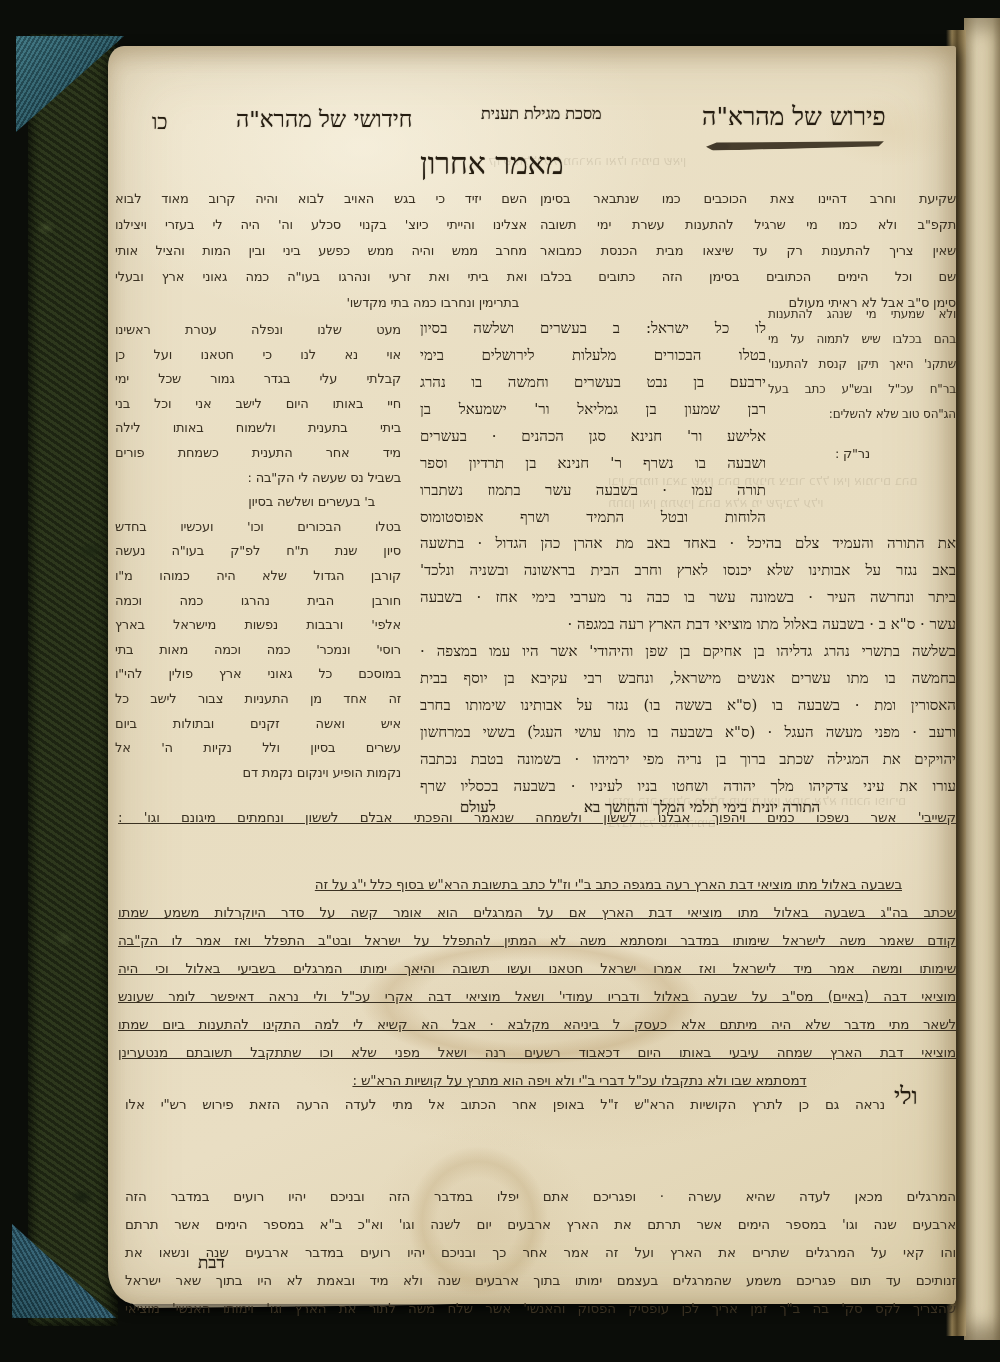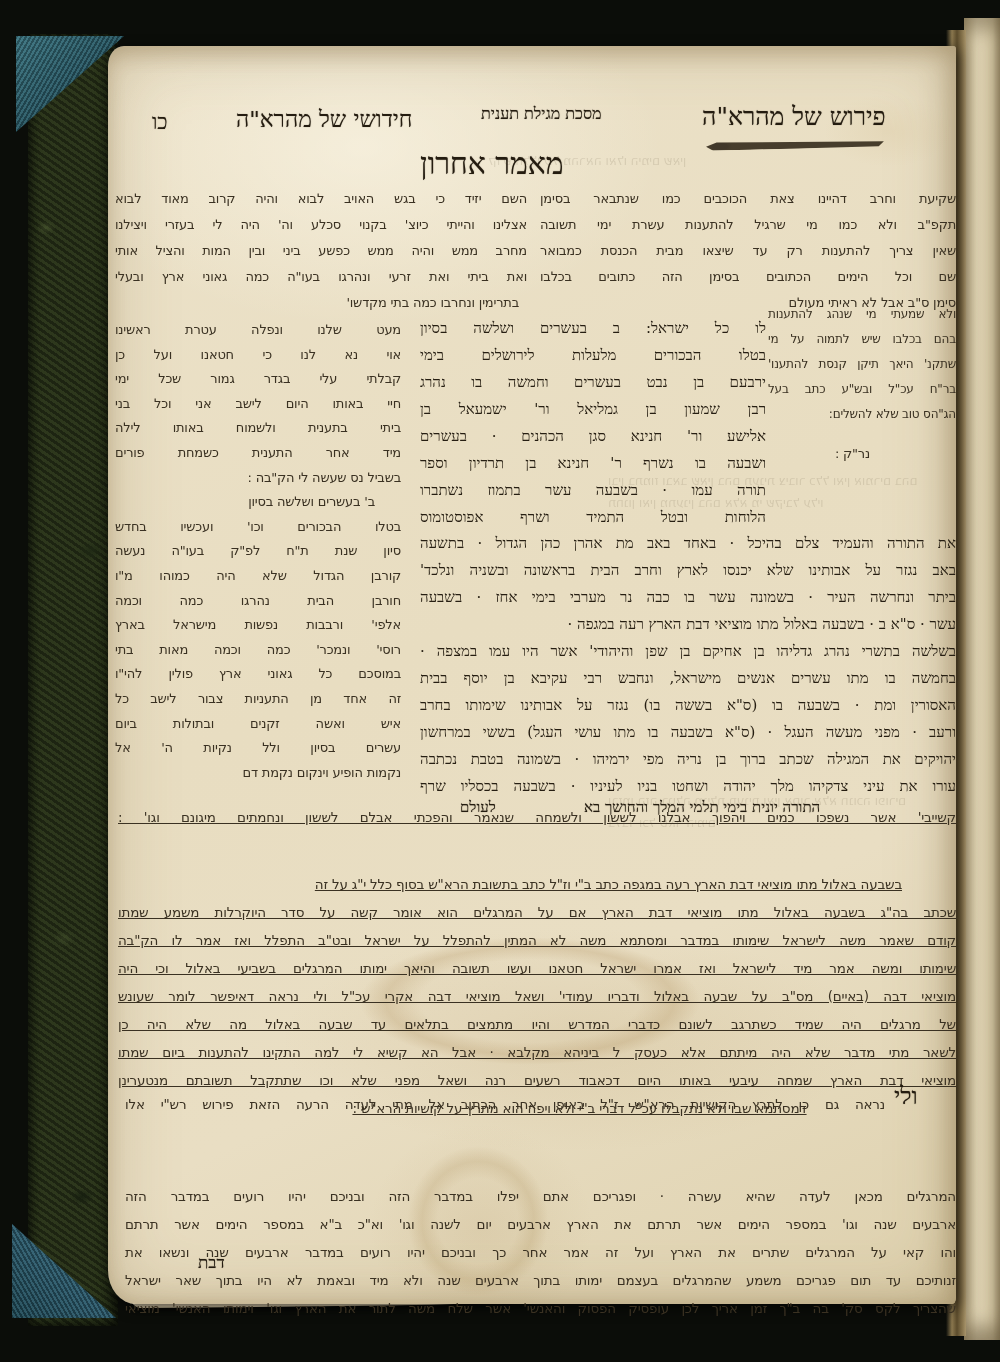--- a/index.html
+++ b/index.html
@@ -195,21 +195,20 @@
   <div class="hdr sq" style="left:476px;top:752px;font-size:15px;">התורה יונית בימי תלמי המלך והחושך בא</div>
   <div class="hdr sq" style="left:352px;top:752px;font-size:15px;">לעולם</div>
 
   <div class="col rashi" style="left:10px;top:757px;width:838px;font-size:13.5px;line-height:28px;text-decoration:underline;">
     <div class="line">קשייבי' אשר נשפכו כמים ויהפוך אבלנו לששון ולשמחה שנאמר והפכתי אבלם לששון ונחמתים מיגונם וגו' :</div>
     <div class="line ragged" style="padding-right:54px;margin-top:39px;">בשבעה באלול מתו מוציאי דבת הארץ רעה במגפה כתב ב"י וז"ל כתב בתשובת הרא"ש בסוף כלל י"ג על זה</div>
     <div class="line">שכתב בה"ג בשבעה באלול מתו מוציאי דבת הארץ אם על המרגלים הוא אומר קשה על סדר היוקרלות משמע שמתו</div>
     <div class="line">קודם שאמר משה לישראל שימותו במדבר ומסתמא משה לא המתין להתפלל על ישראל ובט"ב התפלל ואז אמר לו הק"בה</div>
     <div class="line">שימותו ומשה אמר מיד לישראל ואז אמרו ישראל חטאנו ועשו תשובה והיאך ימותו המרגלים בשביעי באלול וכי היה</div>
     <div class="line">מוציאי דבה (באיים) מס"ב על שבעה באלול ודבריו עמודי' ושאל מוציאי דבה אקרי עכ"ל ולי נראה דאיפשר לומר שעונש</div>
-    <div class="line">של מרגלים היה שמיד כשתרגב לשונם כדברי המדרש והיו מתמצים בתלאים עד שבעה באלול מה שלא היה כן</div>
     <div class="line">לשאר מתי מדבר שלא היה מיתתם אלא כעסק ל ביניהא מקלבא · אבל הא קשיא לי למה התקינו להתענות ביום שמתו</div>
     <div class="line">מוציאי דבת הארץ שמחה עיבעי באותו היום דכאבוד רשעים רנה ושאל מפני שלא וכו שתתקבל תשובתם מנטערינן</div>
     <div class="line center" style="padding-left:200px;padding-right:115px;">דמסתמא שבו ולא נתקבלו עכ"ל דברי ב"י ולא ויפה הוא מתרץ על קושיות הרא"ש :</div>
   </div>
 
   <div class="hdr sq" style="left:786px;top:1036px;font-size:24px;">ולי</div>
   <div class="col rashi" style="left:17px;top:1044px;width:760px;font-size:13.5px;line-height:28px;">
     <div class="line">נראה גם כן לתרץ הקושיות הרא"ש ז"ל באופן אחר הכתוב אל מתי לעדה הרעה הזאת פירוש רש"י אלו</div>
   </div>
   <div class="col rashi" style="left:17px;top:1136px;width:831px;font-size:13.5px;line-height:28px;">

